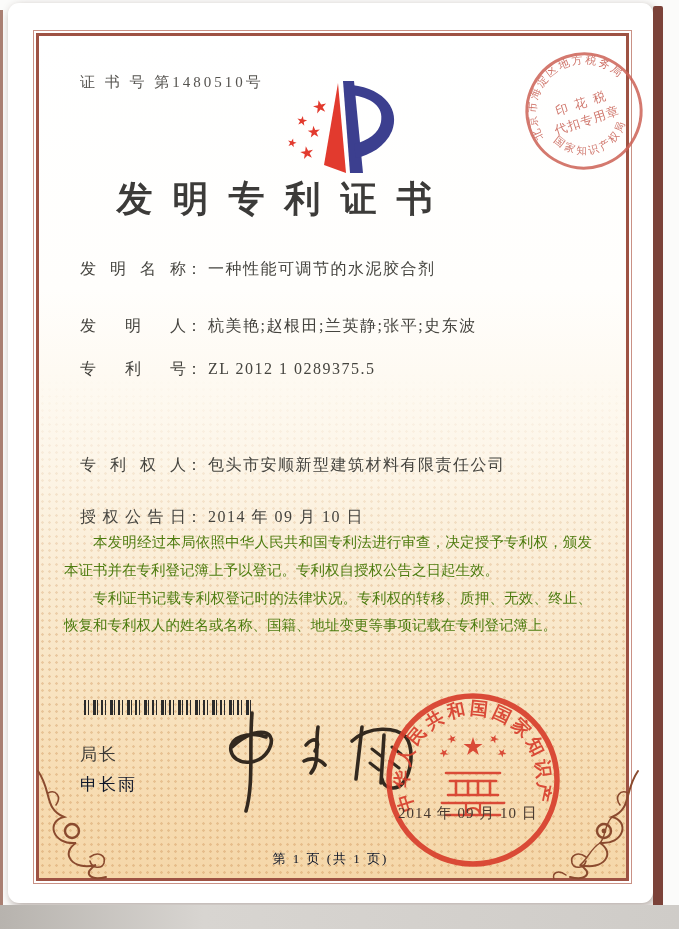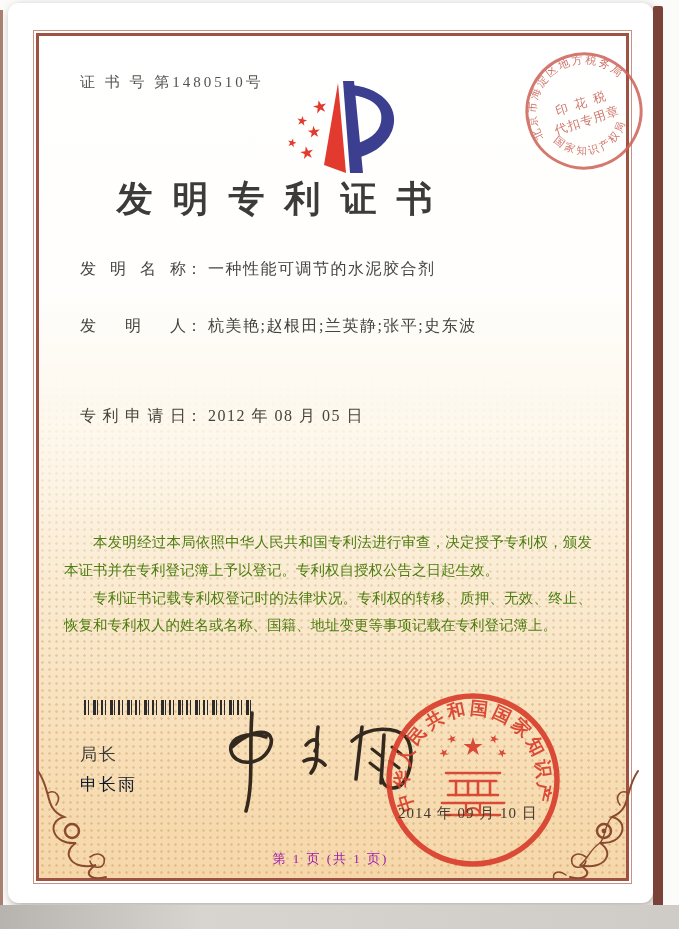--- a/index.html
+++ b/index.html
@@ -25,21 +25,21 @@
   .field .val{letter-spacing:1.5px;}
   .paras{position:absolute;left:56px;top:526px;width:528px;font-size:14.5px;line-height:1.92;color:#4d7c0f;text-align:justify;}
   .paras p{margin:0;text-indent:2em;}
   .barcode{position:absolute;left:76px;top:697px;width:170px;height:15px;
     background:repeating-linear-gradient(90deg,#2b2b2b 0 2px,transparent 2px 4px,#2b2b2b 4px 5px,transparent 5px 9px,#2b2b2b 9px 12px,transparent 12px 13px,#2b2b2b 13px 14px,transparent 14px 17px);}
   .sig-title{position:absolute;left:72px;top:740px;font-size:17px;color:#3e3c38;letter-spacing:2px;font-family:Liberation Mono, monospace;}
   .sig-name{position:absolute;left:72px;top:770px;font-size:17px;color:#0f172a;letter-spacing:2px;font-family:"Liberation Sans","DejaVu Sans",sans-serif;}
   .signature{position:absolute;left:198px;top:702px;}
   .seal{position:absolute;left:374px;top:686px;opacity:.93;}
   .seal-date{position:absolute;left:390px;top:801px;font-size:15px;letter-spacing:1px;color:#473a31;white-space:nowrap;}
-  .footer{position:absolute;left:0;width:645px;top:847px;text-align:center;font-size:13px;color:#a21caf;letter-spacing:2px;}
+  .footer{position:absolute;left:0;width:645px;top:847px;text-align:center;font-size:13px;color:#0f172a;letter-spacing:2px;}
   .taxstamp{position:absolute;left:512px;top:44px;transform:rotate(-18deg);opacity:.85;}
   .flourish{position:absolute;}
   .fl-br{left:538px;top:762px;}
   .fl-bl{left:22px;top:762px;transform:scaleX(-1);}
 </style>
 </head>
 <body>
 
 <div class="photo">
   <div class="page">
@@ -92,22 +92,28 @@
     </svg>
 
     <div class="title">发明专利证书</div>
 
     <div class="field" style="top:256px">
       <span class="lbl">发明名称</span><span class="colon">：</span><span class="val">一种性能可调节的水泥胶合剂</span>
     </div>
     <div class="field" style="top:313px">
       <span class="lbl">发明人</span><span class="colon">：</span><span class="val">杭美艳;赵根田;兰英静;张平;史东波</span>
     </div>
-    <div class="field" style="top:403px">
-      <span class="lbl">专利申请日</span><span class="colon">：</span><span class="val">2012 年 08 月 05 日</span>
+    <div class="field" style="top:356px">
+      <span class="lbl">专利号</span><span class="colon">：</span><span class="val">ZL 2012 1 0289375.5</span>
+    </div>
+    <div class="field" style="top:452px">
+      <span class="lbl">专利权人</span><span class="colon">：</span><span class="val">包头市安顺新型建筑材料有限责任公司</span>
+    </div>
+    <div class="field" style="top:504px">
+      <span class="lbl">授权公告日</span><span class="colon">：</span><span class="val">2014 年 09 月 10 日</span>
     </div>
 
     <div class="paras">
       <p>本发明经过本局依照中华人民共和国专利法进行审查，决定授予专利权，颁发本证书并在专利登记簿上予以登记。专利权自授权公告之日起生效。</p>
       <p>专利证书记载专利权登记时的法律状况。专利权的转移、质押、无效、终止、恢复和专利权人的姓名或名称、国籍、地址变更等事项记载在专利登记簿上。</p>
     </div>
 
     <div class="barcode"></div>
 
     <div class="sig-title">局长</div>

